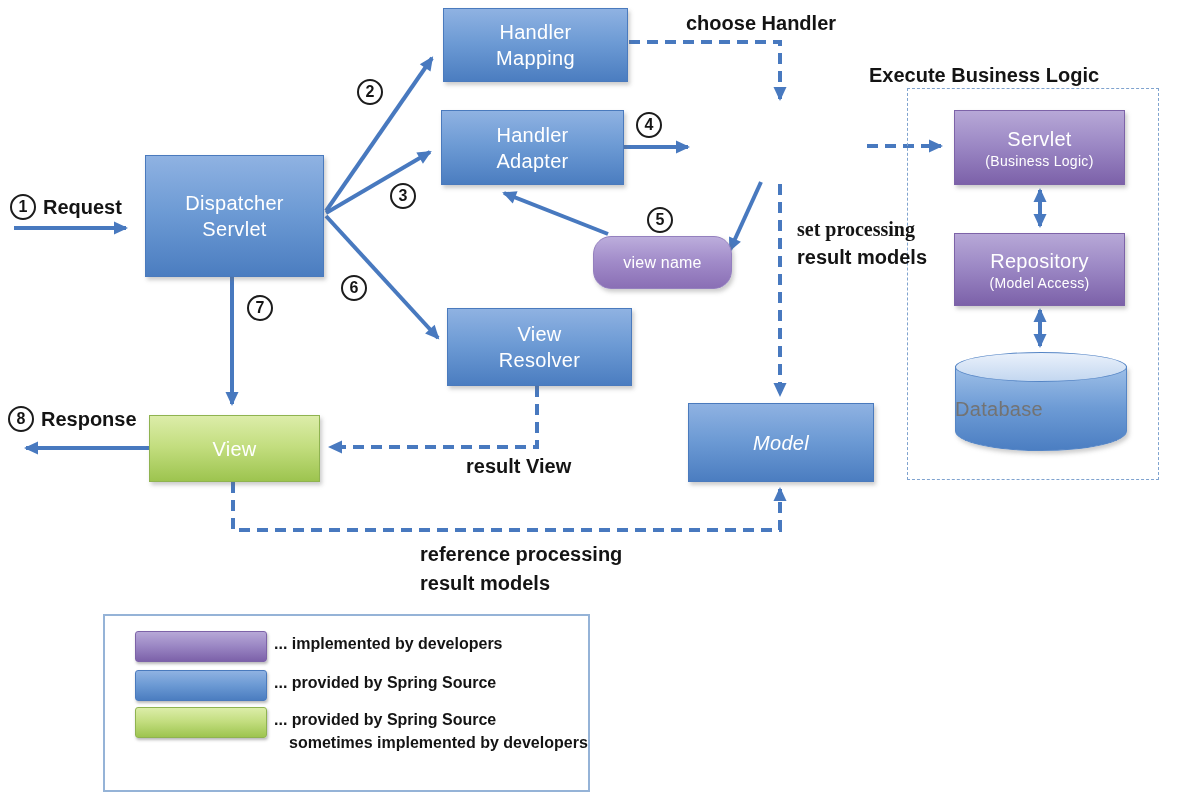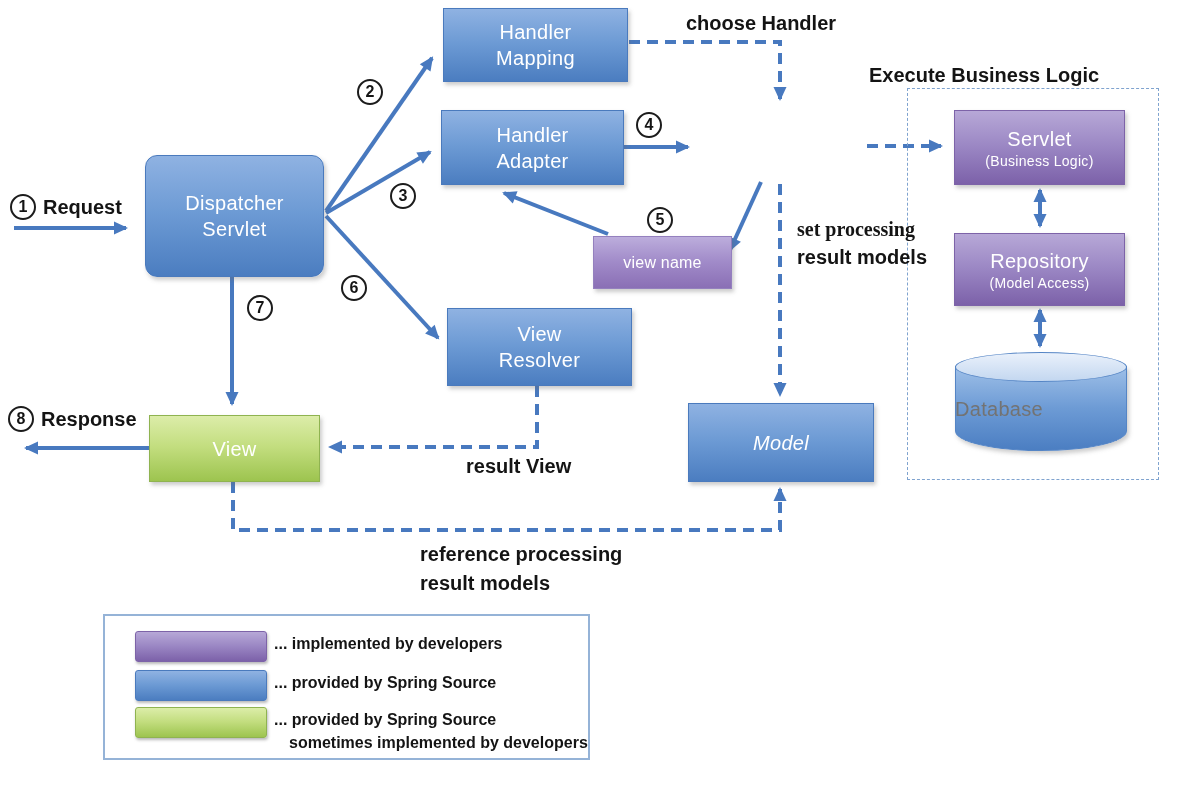--- a/index.html
+++ b/index.html
@@ -9,21 +9,21 @@
   }
   
   .box{
     position:absolute;display:flex;flex-direction:column;align-items:center;justify-content:center;
     color:#fff;text-align:center;line-height:26px;font-size:20px;letter-spacing:.3px;
     box-shadow:2px 3px 4px rgba(110,110,110,.35);
   }
   .blue{background:linear-gradient(180deg,#8FB2E2 0%,#6C9AD4 48%,#4B7DC0 100%);border:1px solid #4A7ABD;}
   .purple{background:linear-gradient(180deg,#B7A8D7 0%,#9B87C4 48%,#7C61A9 100%);border:1px solid #7D63A8;}
   .green{background:linear-gradient(180deg,#DCEDA9 0%,#C2DD7E 48%,#9DC44F 100%);border:1px solid #8FB350;color:#fff;}
-  .rounded{border-radius:0;background:linear-gradient(180deg,#BCADDC 0%,#A18BC9 48%,#8A6FB5 100%);border:1px solid #9480BE;font-size:16px;letter-spacing:.2px;}
+  .rounded{border-radius:18px;background:linear-gradient(180deg,#BCADDC 0%,#A18BC9 48%,#8A6FB5 100%);border:1px solid #9480BE;font-size:16px;letter-spacing:.2px;}
   .box .sub{font-size:14px;line-height:18px;text-align:right;}
   
   .cylinder{position:absolute;left:955px;top:352px;width:172px;height:100px;}
   .cyl-body{position:absolute;top:14px;left:0;width:170px;height:84px;
     background:linear-gradient(180deg,#9FC0E8 0%,#6D9BD5 50%,#4B7EC2 100%);
     border:1px solid #5585C5;border-top:none;border-radius:0 0 86px 86px / 0 0 20px 20px;
     box-shadow:2px 3px 4px rgba(110,110,110,.35);}
   .cyl-top{position:absolute;top:0;left:0;width:170px;height:28px;border-radius:50%;
     background:linear-gradient(180deg,#EAF1FB 0%,#C3D7F0 100%);border:1px solid #5585C5;}
   .cyl-label{position:absolute;top:46px;left:0;width:152px;text-align:left;color:#737373;font-size:20px;letter-spacing:.3px;}
@@ -37,21 +37,21 @@
   }
   .cnum.abs{position:absolute;}
   .io-label{position:absolute;display:flex;align-items:center;gap:7px;color:#141414;font-size:20px;font-weight:600;}
   
   .biz-rect{position:absolute;left:907px;top:88px;width:250px;height:390px;border:1px dashed #7FA3CF;}
   
   svg.connectors{position:absolute;left:0;top:0;pointer-events:none;}
   .solid{stroke:#4879BF;stroke-width:4;fill:none;}
   .dashed{stroke:#4879BF;stroke-width:4;fill:none;stroke-dasharray:11 7;}
   
-  .legend{position:absolute;left:103px;top:614px;width:487px;height:146px;border:2px solid #95B3D7;background:#fff;box-sizing:border-box;}
+  .legend{position:absolute;left:103px;top:614px;width:487px;height:178px;border:2px solid #95B3D7;background:#fff;box-sizing:border-box;}
   .swatch{position:absolute;left:30px;width:130px;height:29px;border-radius:3px;box-shadow:1px 2px 3px rgba(100,100,100,.45);}
   .sw-purple{top:15px;background:linear-gradient(180deg,#B7A8D7 0%,#9B87C4 48%,#7C61A9 100%);border:1px solid #7D63A8;}
   .sw-blue{top:54px;background:linear-gradient(180deg,#8FB2E2 0%,#6C9AD4 48%,#4B7DC0 100%);border:1px solid #4A7ABD;}
   .sw-green{top:91px;background:linear-gradient(180deg,#DCEDA9 0%,#C2DD7E 48%,#9DC44F 100%);border:1px solid #8FB350;}
   .legend-text{position:absolute;left:169px;color:#141414;font-size:16px;font-weight:600;white-space:nowrap;}
 </style>
 </head>
 <body>
 
 <div id="stage">
@@ -78,21 +78,21 @@
     <path class="solid" d="M1040 310 V346" marker-start="url(#ahs)" marker-end="url(#ah)"></path>
     <path class="dashed" d="M629 42 H780 V99" marker-end="url(#ah)"></path>
     <path class="dashed" d="M867 146 H941" marker-end="url(#ah)"></path>
     <path class="dashed" d="M780 184 V395" marker-end="url(#ah)"></path>
     <path class="dashed" d="M537 386 V447 H330" marker-end="url(#ah)"></path>
     <path class="dashed" d="M233 482 V530 H780 V489" marker-end="url(#ah)"></path>
   </svg>
 
   <div class="biz-rect"></div>
 
-  <div class="box blue" style="left:145px;top:155px;width:177px;height:120px;border-radius:12px;">
+  <div class="box blue" style="left:145px;top:155px;width:177px;height:120px;">
     <span>Dispatcher</span>
     <span>Servlet</span>
   </div>
 
   <div class="box blue" style="left:443px;top:8px;width:183px;height:72px;">
     <span>Handler</span>
     <span>Mapping</span>
   </div>
 
   <div class="box blue" style="left:441px;top:110px;width:181px;height:73px;">

